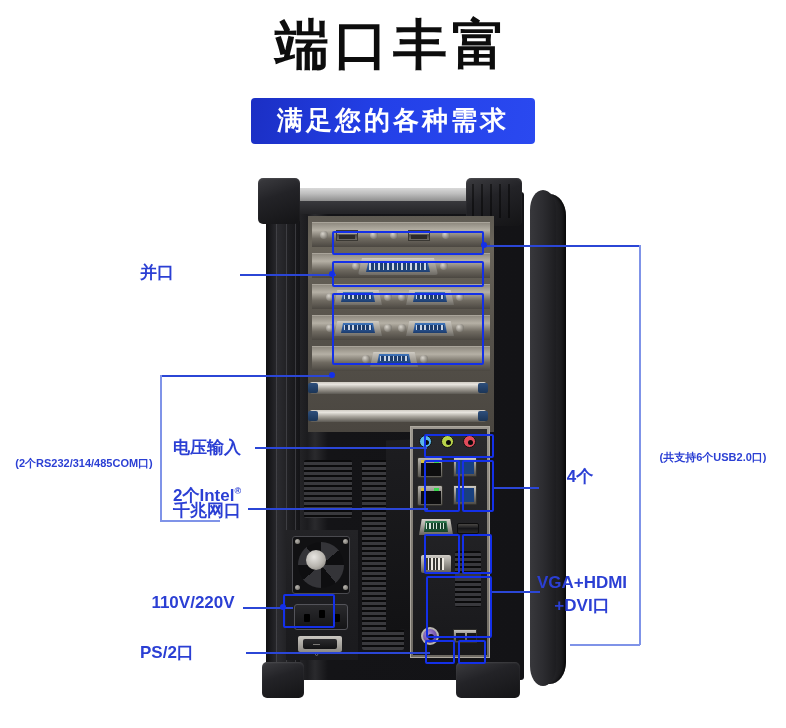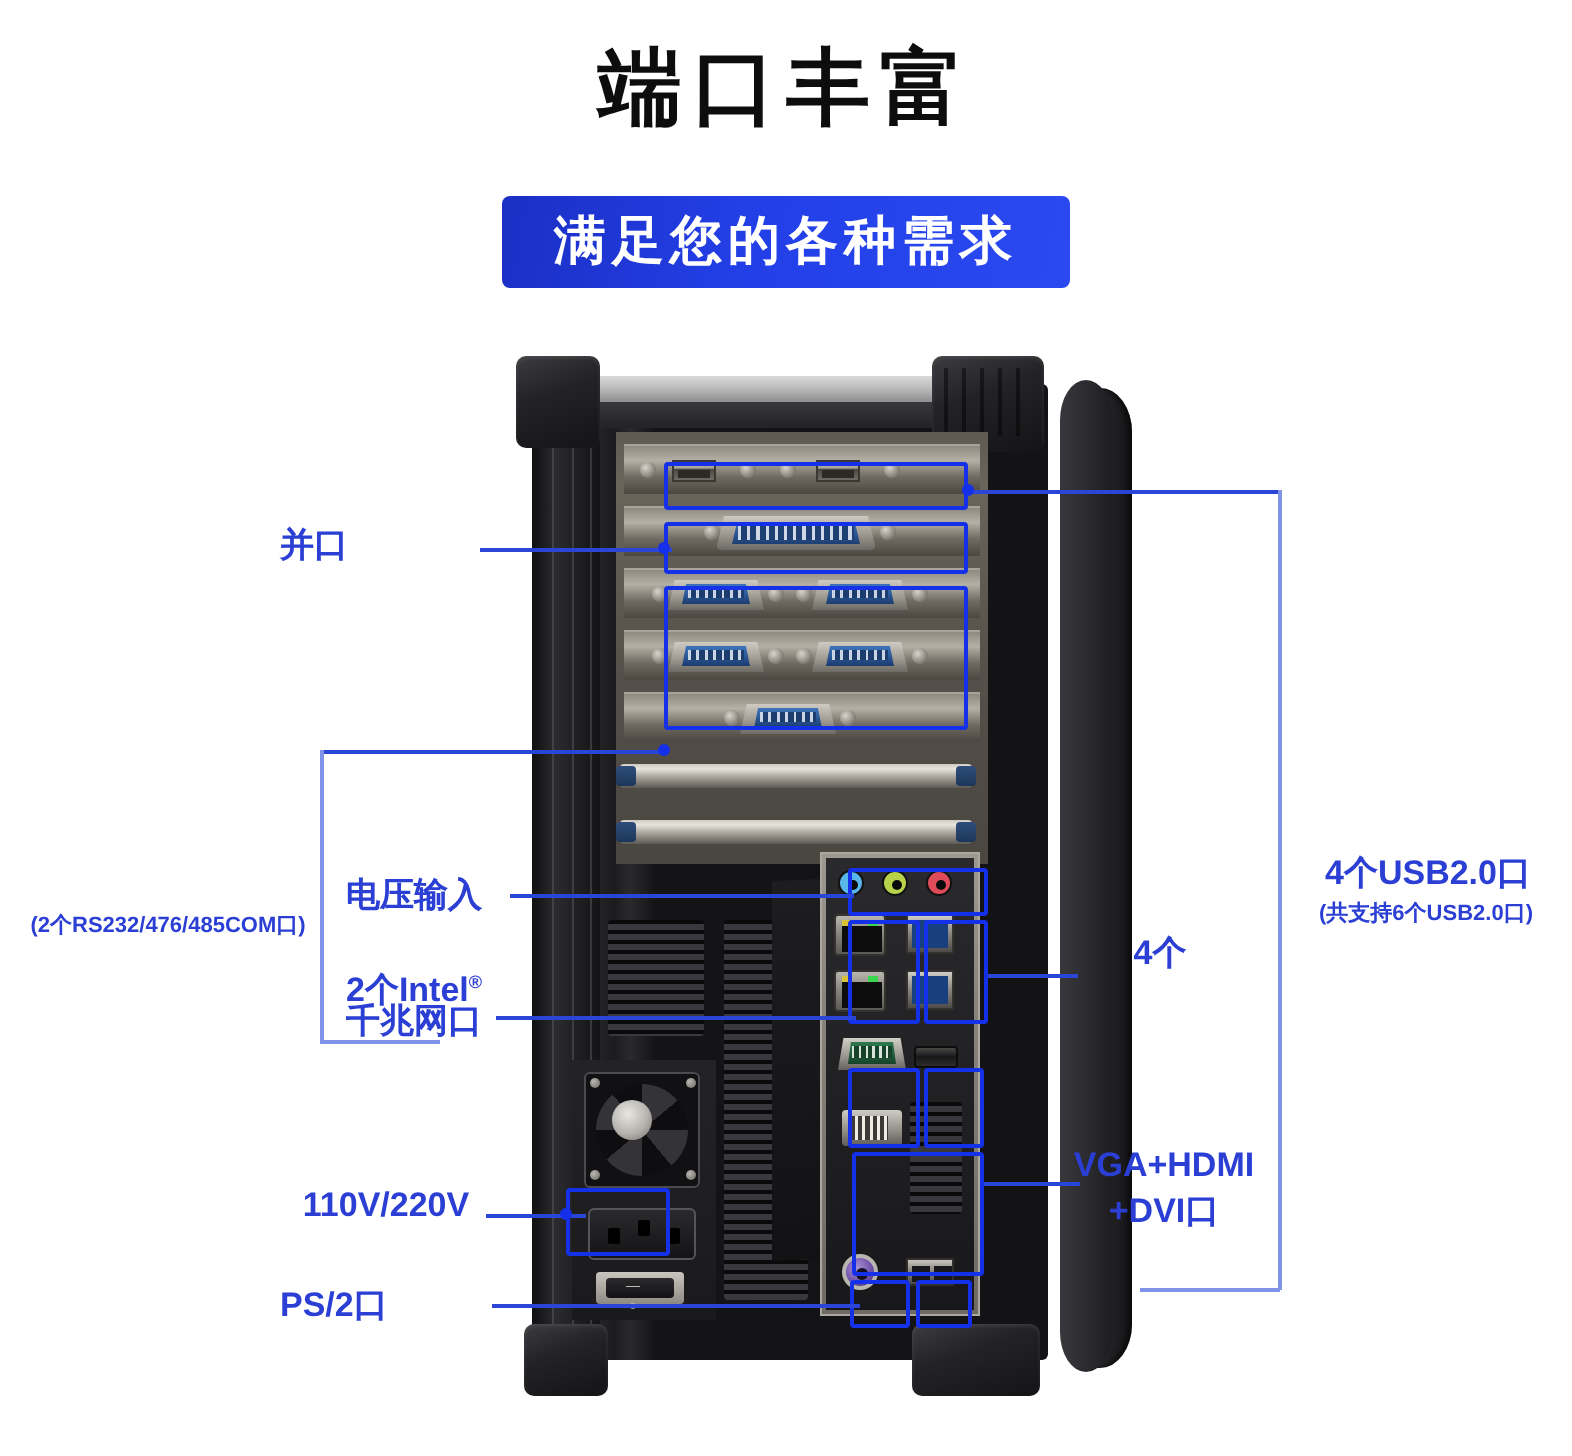--- a/index.html
+++ b/index.html
@@ -8,21 +8,21 @@
     background: #ffffff;
     font-family: "Liberation Sans", "DejaVu Sans", sans-serif;
     overflow: hidden;
   }
   #root { position: relative; width: 786px; height: 728px; background:#fff; }
 
   
   .title {
     position: absolute; left: 0; top: 12px; width: 786px;
     text-align: center;
-    font-size: 42px; line-height: 64px;
+    font-size: 54px; line-height: 64px;
     font-weight: 800; color: #0d0d0d;
     letter-spacing: 5px;
   }
   .subtitle-wrap {
     position: absolute; left: 0; top: 98px; width: 786px;
     text-align: center;
   }
   .subtitle-badge {
     display: inline-block;
     padding: 7px 26px 9px 26px;
@@ -498,34 +498,33 @@
 
   <div class="ln h" style="left:494px; top:487px; width:45px;"></div>
 
   <div class="ln h" style="left:492px; top:591px; width:48px;"></div>
 
   <div class="ln v light" style="left:639px; top:245px; height:400px;"></div>
   <div class="ln h light" style="left:570px; top:644px; width:70px;"></div>
 
   <div class="lbl r" style="left:140px; top:262px; width:98px;">并口</div>
 
-  <div class="lbl sm c" style="left:8px; top:456px; width:152px;">(2个RS232/476/485COM口)</div>
+  <div class="lbl sm c" style="left:8px; top:456px; width:152px;">(2个RS232/314/485COM口)</div>
 
   <div class="lbl" style="left:173px; top:437px;">电压输入</div>
 
   <div class="lbl" style="left:173px; top:480px;">
     <span>2个Intel</span><span class="sup">®</span>
   </div>
   <div class="lbl" style="left:173px; top:500px;">千兆网口</div>
 
   <div class="lbl c" style="left:140px; top:592px; width:106px;">110V/220V</div>
 
   <div class="lbl r" style="left:140px; top:642px; width:102px;">PS/2口</div>
 
   <div class="lbl c" style="left:534px; top:466px; width:92px;">4个</div>
 
   <div class="lbl c" style="left:528px; top:572px; width:108px;">VGA+HDMI</div>
   <div class="lbl c" style="left:528px; top:595px; width:108px;">+DVI口</div>
 
-  <div class="lbl c" style="left:644px; top:426px; width:140px;">4个USB2.0口</div>
   <div class="lbl sm c" style="left:640px; top:450px; width:146px;">(共支持6个USB2.0口)</div>
 
 </div>
 
 </body></html>

